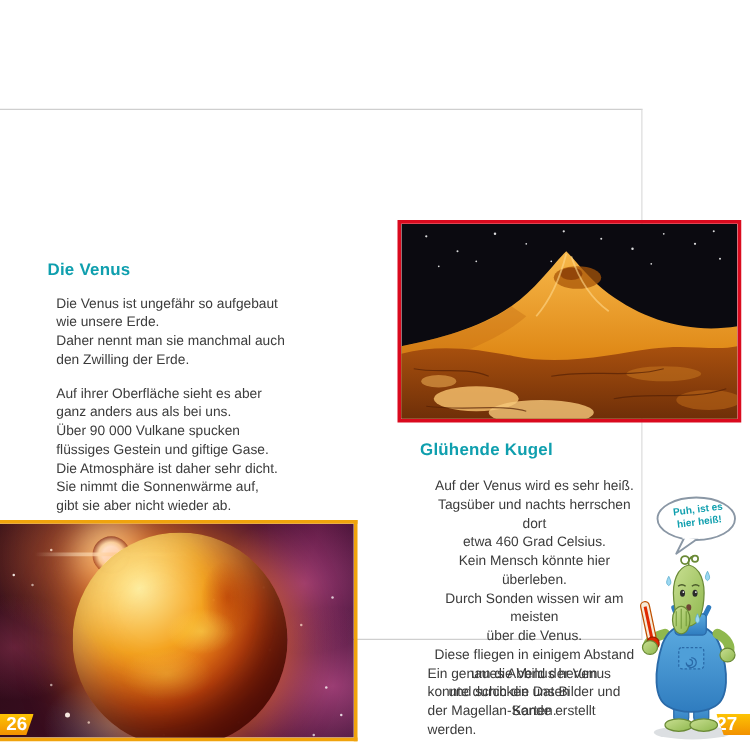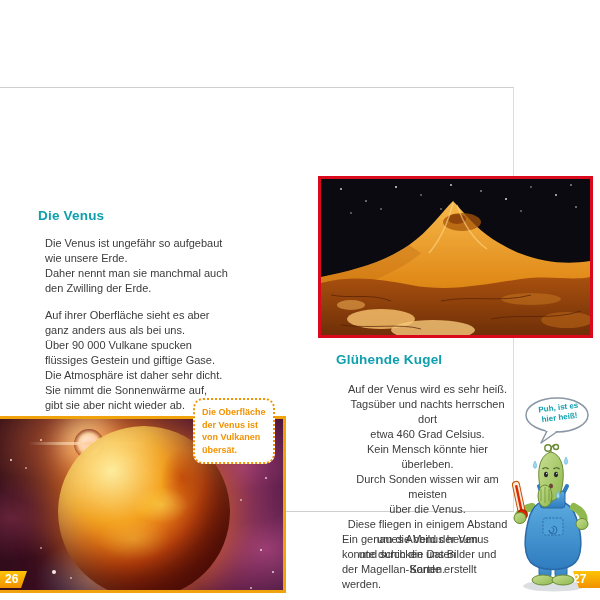--- a/index.html
+++ b/index.html
@@ -52,21 +52,21 @@
        radial-gradient(circle at 31% 26%, rgba(255,241,165,.98), rgba(255,172,32,.95) 30%, rgba(240,92,12,.92) 55%, rgba(145,32,6,.96) 84%, #58100a 100%);
      box-shadow:0 0 34px 8px rgba(255,125,25,.55), inset -20px -26px 44px rgba(58,5,5,.85), inset 12px 14px 30px rgba(255,225,130,.6);}
 
   .callout{position:absolute;background:#fff;border-radius:10px;font-weight:bold;
            white-space:pre;padding:6px 7px;}
   #callout-venus{left:193px;top:310px;font-size:9px;line-height:12.5px;
            color:var(--callout-orange);border:2px dotted var(--callout-orange);}
   #callout-vulkan{left:486px;top:211px;font-size:8.6px;line-height:13px;
            color:var(--callout-red);border:2px dotted var(--callout-red);}
 
-  .page-tab{position:absolute;top:483px;height:17px;width:27px;color:#fff;font-size:12px;font-weight:bold;
+  .page-tab{position:absolute;top:483px;height:17px;width:27px;color:#fff;font-size:15px;font-weight:bold;
             line-height:17px;background:linear-gradient(180deg,var(--tab-orange-light),var(--tab-orange-dark));}
   #tab-26{left:0;clip-path:polygon(0 0,100% 0,78% 100%,0 100%);padding-left:5px;box-sizing:border-box;}
   #tab-27{left:573px;clip-path:polygon(0 0,100% 0,100% 100%,22% 100%);text-align:right;padding-right:21px;box-sizing:border-box;}
 
   
   .volcano-img{position:absolute;left:318px;top:88px;width:275px;height:162px;box-sizing:border-box;
                border:3px solid var(--image-border-red);overflow:hidden;}
   .volcano-img svg{display:block;width:100%;height:100%;}
 
   #heading-right{left:336px;top:264px;}
@@ -99,24 +99,20 @@
 gibt sie aber nicht wieder ab.</div>
 
     <div class="venus-img">
       <div class="venus-art">
         <div class="venus-stars"></div>
         <div class="sun"></div>
         <div class="planet"></div>
       </div>
     </div>
 
-    <div class="callout" id="callout-venus">Die Oberfläche
-der Venus ist
-von Vulkanen
-übersät.</div>
     <div class="page-tab" id="tab-26">26</div>
 
     <div class="volcano-img">
       <svg viewBox="0 0 269 156" preserveAspectRatio="none">
         <defs>
           <linearGradient id="vg" x1="0" y1="0" x2="0" y2="1">
             <stop offset="0" stop-color="#f7b84a"></stop>
               <stop offset=".6" stop-color="#e08a18"></stop>
               <stop offset="1" stop-color="#c46a10"></stop>
           </linearGradient>

